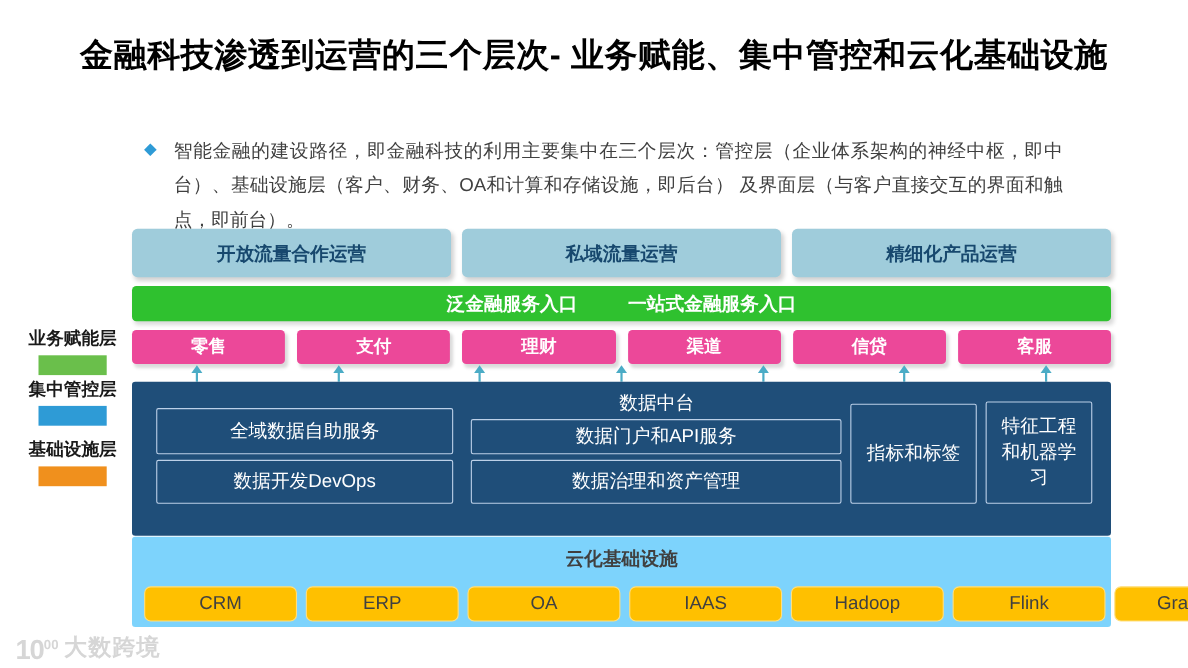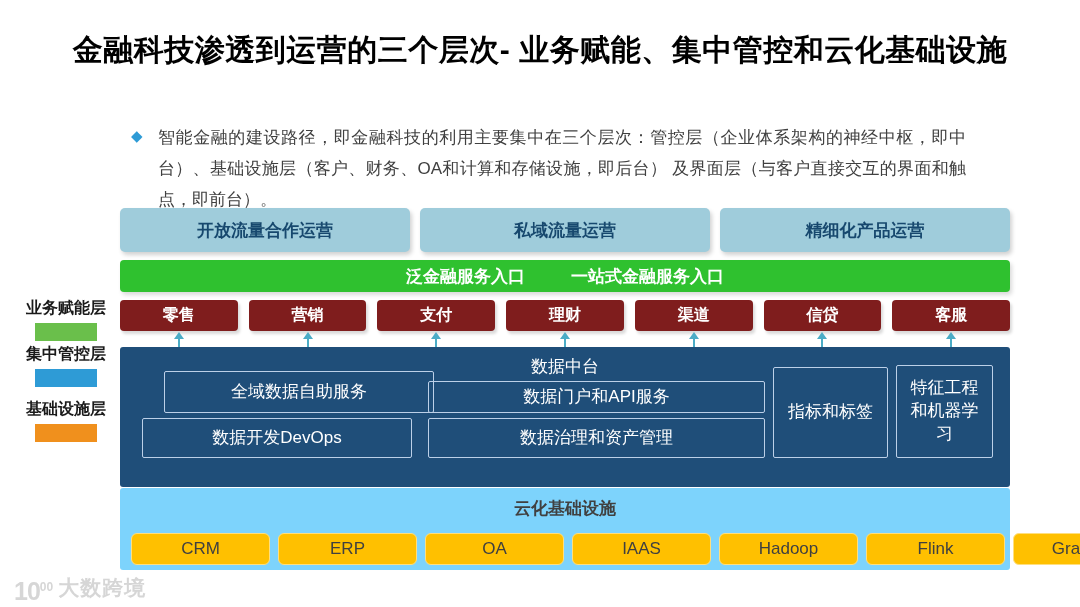--- a/index.html
+++ b/index.html
@@ -42,47 +42,47 @@
   
   .entry-bar{
     top:260px;height:32px;background:#2fc12f;border-radius:4px;
     display:flex;align-items:center;justify-content:center;
     color:#ffffff;font-size:17px;font-weight:700;box-shadow:2px 3px 4px rgba(0,0,0,0.15);
   }
   .entry-bar .gap-left{margin-right:46px;}
   
   .biz-row{top:300px;height:31px;display:flex;gap:11px;}
   .gn-box{
-    flex:1;background:#7f1d1d;border-radius:4px;display:flex;align-items:center;justify-content:center;
+    flex:1;background:#ec4899;border-radius:4px;display:flex;align-items:center;justify-content:center;
     color:#ffffff;font-size:16px;font-weight:700;box-shadow:2px 3px 3px rgba(0,0,0,0.15);
   }
   
   .arrow-row{top:331px;height:16px;display:flex;gap:11px;}
   .arrow-cell{flex:1;display:flex;align-items:center;justify-content:center;}
   .up-arrow{display:flex;flex-direction:column;align-items:center;}
   .up-arrow .head{
     width:0;height:0;border-left:5px solid transparent;border-right:5px solid transparent;
     border-bottom:7px solid #4bacc6;
   }
   .up-arrow .stem{width:2px;height:8px;background:#4bacc6;}
   
   .dark-section{
     position:absolute;left:120px;top:347px;width:890px;height:140px;
     background:#1f4e79;border-radius:3px;color:#ffffff;
   }
   .dp-title{
     position:absolute;top:8px;left:0;width:100%;text-align:center;
-    font-size:17px;color:#ffffff;
+    font-size:17px;color:#ffffff;padding-left:32px;
   }
   .dp-box{
     position:absolute;border:1.5px solid #bcd0e8;border-radius:2px;box-sizing:border-box;
     display:flex;align-items:center;justify-content:center;text-align:center;
     font-size:17px;color:#ffffff;line-height:1.35;
   }
-  .dp-l1{left:22px;top:24px;width:270px;height:42px;margin-left:22px;}
+  .dp-l1{left:22px;top:24px;width:270px;height:42px;}
   .dp-l2{left:22px;top:71px;width:270px;height:40px;}
   .dp-m1{left:308px;top:34px;width:337px;height:32px;}
   .dp-m2{left:308px;top:71px;width:337px;height:40px;}
   .dp-r1{left:653px;top:20px;width:115px;height:91px;}
   .dp-r2{left:776px;top:18px;width:97px;height:93px;padding:0 10px;}
   .dp-bar{
     position:absolute;left:22px;top:116px;width:850px;height:20px;box-sizing:border-box;
     border:1.5px solid #dde7f3;border-radius:9px;
     display:flex;align-items:center;justify-content:center;font-size:15px;color:#ffffff;
   }
@@ -140,21 +140,20 @@
     <div class="lb-box">精细化产品运营</div>
   </div>
 
   <div class="stack entry-bar">
     <span class="gap-left">泛金融服务入口</span>
     <span>一站式金融服务入口</span>
   </div>
 
   <div class="stack biz-row">
     <div class="gn-box">零售</div>
-    <div class="gn-box">营销</div>
     <div class="gn-box">支付</div>
     <div class="gn-box">理财</div>
     <div class="gn-box">渠道</div>
     <div class="gn-box">信贷</div>
     <div class="gn-box">客服</div>
   </div>
 
   <div class="stack arrow-row">
     <div class="arrow-cell">
         <div class="up-arrow">

